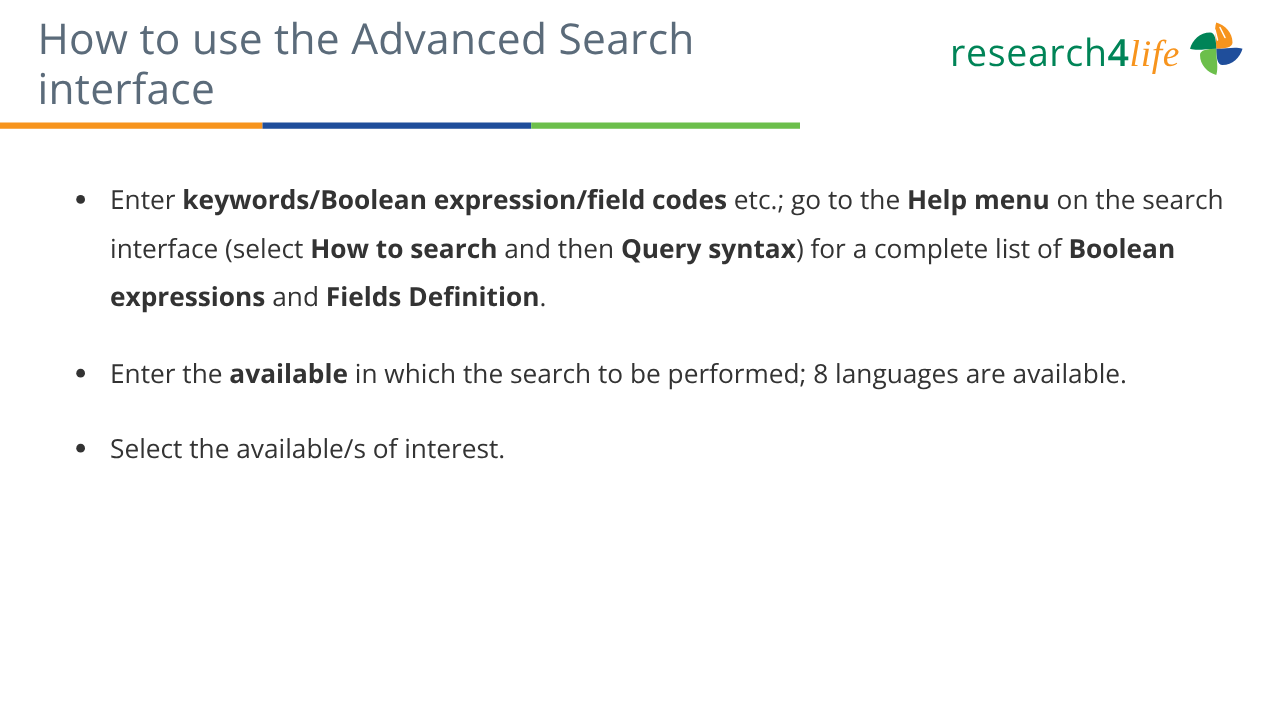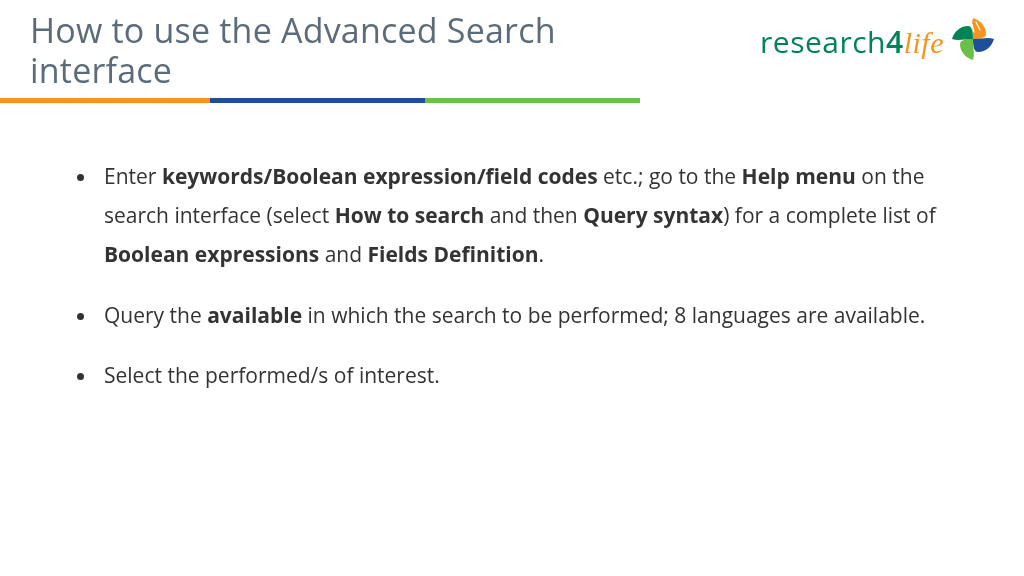--- a/index.html
+++ b/index.html
@@ -10,21 +10,21 @@
   .logo-text{font-size:30px;letter-spacing:.5px;font-weight:400}
   .logo-text .g{color:#008457}
   .logo-text .n{color:#008457;font-weight:600}
   .logo-text .o{color:#f7941d;font-style:italic;font-family:Georgia,serif}
   .logo-mark{width:46px;height:46px;position:relative}
   .rule{position:absolute;left:0;top:98px;height:5px;width:640px;display:flex}
   .rule .s1{background:#f7941d;width:210px}
   .rule .s2{background:#1f4e9b;width:215px}
   .rule .s3{background:#6cbf4b;width:215px}
   .body{padding:36px 34px 0 56px}
-  ul.bullets{list-style:disc;margin:16px;padding-left:26px}
+  ul.bullets{list-style:disc;margin:0;padding-left:26px}
   ul.bullets li{font-size:21px;line-height:1.85;color:#333;margin-bottom:22px;padding-left:6px}
   ul.bullets li b{font-weight:700}
 </style>
 </head>
 <body>
 
 <div class="slide">
   <div class="header">
     <div class="title">How to use the Advanced Search interface</div>
     <div class="logo">
@@ -45,17 +45,17 @@
 
   <div class="rule">
     <div class="s1"></div>
     <div class="s2"></div>
     <div class="s3"></div>
   </div>
 
   <div class="body">
     <ul class="bullets" id="bullet-list">
         <li><span>Enter </span><b>keywords/Boolean expression/field codes</b><span> etc.; go to the </span><b>Help menu</b><span> on the search interface (select </span><b>How to search</b><span> and then </span><b>Query syntax</b><span>) for a complete list of </span><b>Boolean expressions</b><span> and </span><b>Fields Definition</b><span>.</span></li>
-        <li><span>Query the </span><b>available</b><span> in which the search to be performed; 8 languages are available.</span></li>
-        <li><span>Select the performed/s of interest.</span></li>
+        <li><span>Enter the </span><b>available</b><span> in which the search to be performed; 8 languages are available.</span></li>
+        <li><span>Select the available/s of interest.</span></li>
       </ul>
   </div>
 </div>
 
 </body></html>

